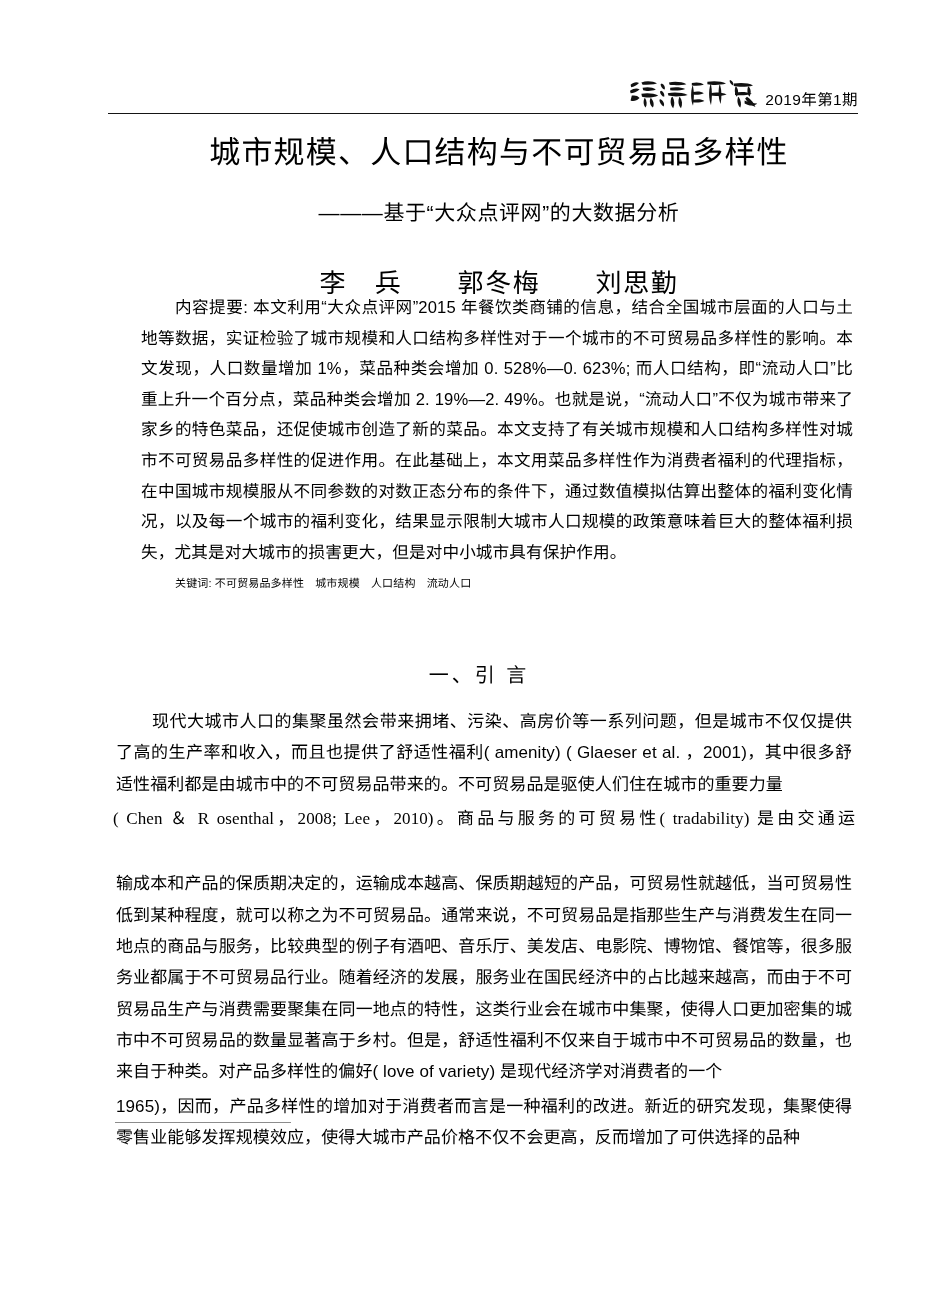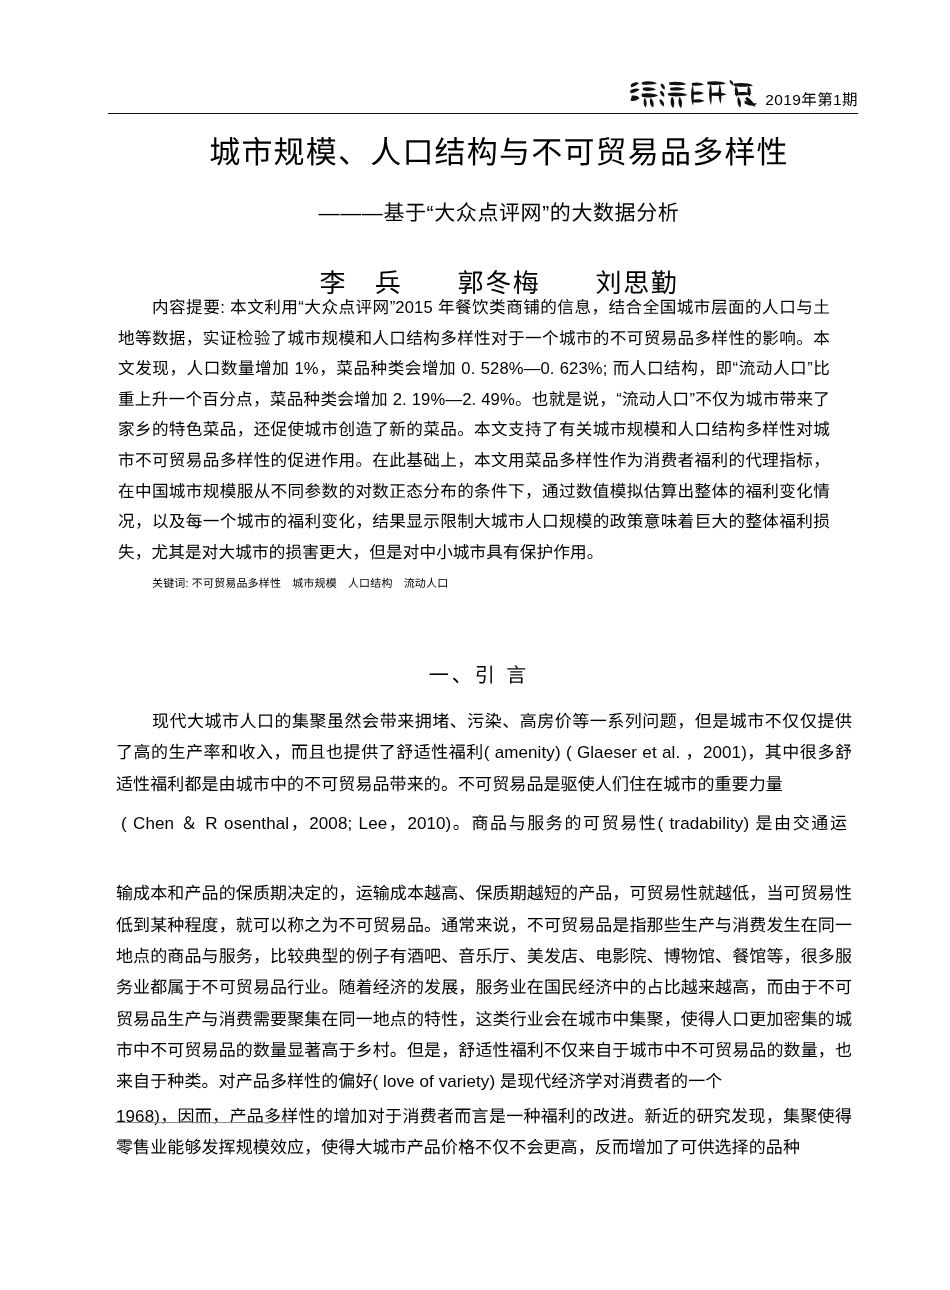--- a/index.html
+++ b/index.html
@@ -89,21 +89,21 @@
     font-family: "Liberation Sans", "DejaVu Sans", sans-serif;
     font-size: 26px;
     letter-spacing: 1.6px;
     margin: 36px 0 0 0;
     white-space: pre;
   }
 
   
   .abstract-block {
     position: absolute;
-    left: 118px;
+    left: 141px;
     top: 293px;
     width: 712px;
   }
   .abstract-para {
     font-family: "Liberation Sans", "DejaVu Sans", sans-serif;
     font-size: 16.6px;
     line-height: 30.6px;
     text-align: justify;
     text-justify: inter-character;
     text-indent: 34px;
@@ -146,24 +146,24 @@
     font-family: "Liberation Sans", "DejaVu Sans", sans-serif;
     font-size: 17px;
     line-height: 31.3px;
     text-align: justify;
     text-justify: inter-character;
     text-indent: 36px;
     margin: 3px;
     letter-spacing: 0.1px;
   }
   .body-line {
-    font-family: Liberation Sans, sans-serif;
+    font-family: Liberation Serif, serif;
     font-size: 17px;
     line-height: 31.3px;
-    margin: 8px;
+    margin: 0;
     letter-spacing: 0.1px;
     white-space: nowrap;
   }
   .body-line.justified {
     white-space: normal;
     text-align: justify;
     text-justify: inter-character;
   }
   .body-line.justified::after {
     content: "";
@@ -243,18 +243,18 @@
     <p class="abstract-para">内容提要: 本文利用“大众点评网”2015 年餐饮类商铺的信息，结合全国城市层面的人口与土地等数据，实证检验了城市规模和人口结构多样性对于一个城市的不可贸易品多样性的影响。本文发现，人口数量增加 1%，菜品种类会增加 0. 528%—0. 623%; 而人口结构，即“流动人口”比重上升一个百分点，菜品种类会增加 2. 19%—2. 49%。也就是说，“流动人口”不仅为城市带来了家乡的特色菜品，还促使城市创造了新的菜品。本文支持了有关城市规模和人口结构多样性对城市不可贸易品多样性的促进作用。在此基础上，本文用菜品多样性作为消费者福利的代理指标，在中国城市规模服从不同参数的对数正态分布的条件下，通过数值模拟估算出整体的福利变化情况，以及每一个城市的福利变化，结果显示限制大城市人口规模的政策意味着巨大的整体福利损失，尤其是对大城市的损害更大，但是对中小城市具有保护作用。</p>
     <p class="keywords-para">关键词: 不可贸易品多样性　城市规模　人口结构　流动人口</p>
   </div>
 
   <h2 class="section-heading">一、引 言</h2>
 
   <div class="body-block">
     <p class="body-para">现代大城市人口的集聚虽然会带来拥堵、污染、高房价等一系列问题，但是城市不仅仅提供了高的生产率和收入，而且也提供了舒适性福利( amenity) ( Glaeser et al. ，2001)，其中很多舒适性福利都是由城市中的不可贸易品带来的。不可贸易品是驱使人们住在城市的重要力量</p>
     <p class="body-line justified">( Chen ＆ R osenthal，2008; Lee，2010)。商品与服务的可贸易性( tradability) 是由交通运</p>
     <p class="body-para" style="text-indent:0">输成本和产品的保质期决定的，运输成本越高、保质期越短的产品，可贸易性就越低，当可贸易性低到某种程度，就可以称之为不可贸易品。通常来说，不可贸易品是指那些生产与消费发生在同一地点的商品与服务，比较典型的例子有酒吧、音乐厅、美发店、电影院、博物馆、餐馆等，很多服务业都属于不可贸易品行业。随着经济的发展，服务业在国民经济中的占比越来越高，而由于不可贸易品生产与消费需要聚集在同一地点的特性，这类行业会在城市中集聚，使得人口更加密集的城市中不可贸易品的数量显著高于乡村。但是，舒适性福利不仅来自于城市中不可贸易品的数量，也来自于种类。对产品多样性的偏好( love of variety) 是现代经济学对消费者的一个</p>
-    <p class="body-para" style="text-indent:0">1968)，因而，产品多样性的增加对于消费者而言是一种福利的改进。新近的研究发现，集聚使得零售业能够发挥规模效应，使得大城市产品价格不仅不会更高，反而增加了可供选择的品种</p>
+    <p class="body-para" style="text-indent:0">1965)，因而，产品多样性的增加对于消费者而言是一种福利的改进。新近的研究发现，集聚使得零售业能够发挥规模效应，使得大城市产品价格不仅不会更高，反而增加了可供选择的品种</p>
   </div>
 
   <div class="footnote-rule"></div>
 
 </div>
 
 </body></html>

